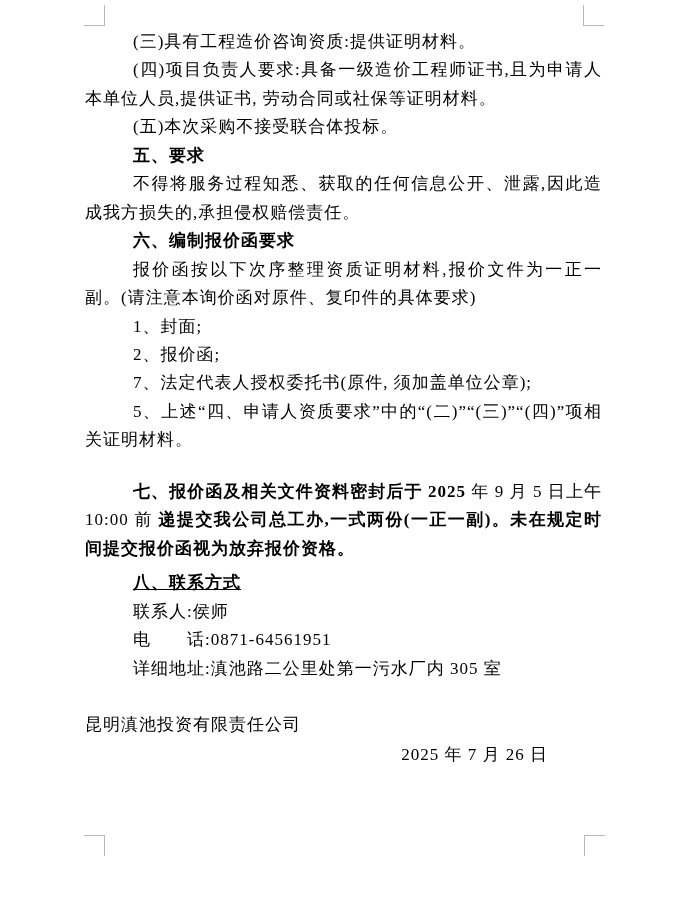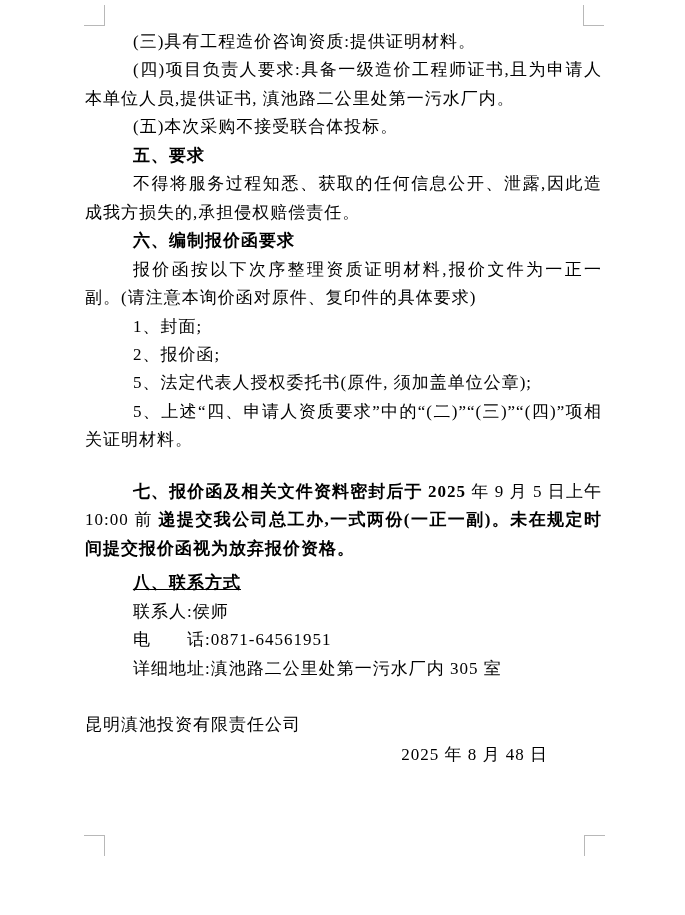--- a/index.html
+++ b/index.html
@@ -64,43 +64,43 @@
 <div class="page">
 
   <div class="crop tl"></div>
   <div class="crop tr"></div>
   <div class="crop bl"></div>
   <div class="crop br"></div>
 
   <div class="content">
 
     <p class="para">(三)具有工程造价咨询资质:提供证明材料。</p>
-    <p class="para">(四)项目负责人要求:具备一级造价工程师证书,且为申请人本单位人员,提供证书, 滇池路二公里处第一污水厂内。</p>
+    <p class="para">(四)项目负责人要求:具备一级造价工程师证书,且为申请人本单位人员,提供证书, 劳动合同或社保等证明材料。</p>
     <p class="para">(五)本次采购不接受联合体投标。</p>
 
     <p class="para bold">五、要求</p>
     <p class="para">不得将服务过程知悉、获取的任何信息公开、泄露,因此造成我方损失的,承担侵权赔偿责任。</p>
 
     <p class="para bold">六、编制报价函要求</p>
     <p class="para">报价函按以下次序整理资质证明材料,报价文件为一正一副。(请注意本询价函对原件、复印件的具体要求)</p>
     <p class="para">1、封面;</p>
     <p class="para">2、报价函;</p>
-    <p class="para">5、法定代表人授权委托书(原件, 须加盖单位公章);</p>
+    <p class="para">7、法定代表人授权委托书(原件, 须加盖单位公章);</p>
     <p class="para">5、上述“四、申请人资质要求”中的“(二)”“(三)”“(四)”项相关证明材料。</p>
 
     <p class="para sec7">
       <span class="bold">七、报价函及相关文件资料密封后于 2025 </span>
       <span>年 9 月 5 日上午 10:00 前</span>
       <span class="bold">递提交我公司总工办,一式两份(一正一副)。未在规定时间提交报价函视为放弃报价资格。</span>
     </p>
 
     <p class="para bold sec8-heading">八、联系方式</p>
     <p class="para">联系人:侯师</p>
     <p class="para">电　　话:0871-64561951</p>
     <p class="para">详细地址:滇池路二公里处第一污水厂内 305 室</p>
 
     <div class="signature">
       <p class="sig-company">昆明滇池投资有限责任公司</p>
-      <p class="sig-date">2025 年 8 月 48 日</p>
+      <p class="sig-date">2025 年 7 月 26 日</p>
     </div>
 
   </div>
 </div>
 
 </body></html>

